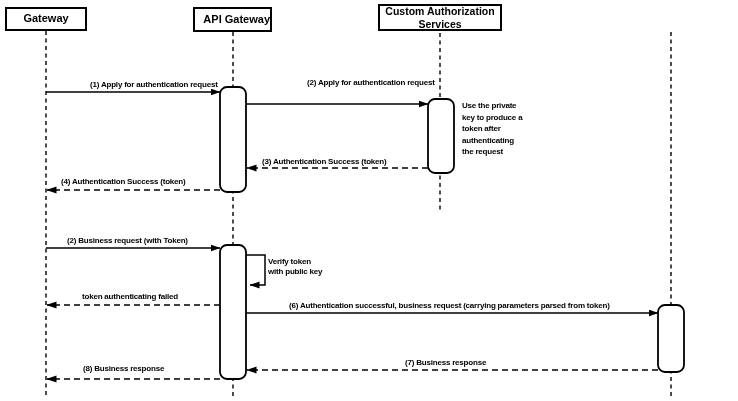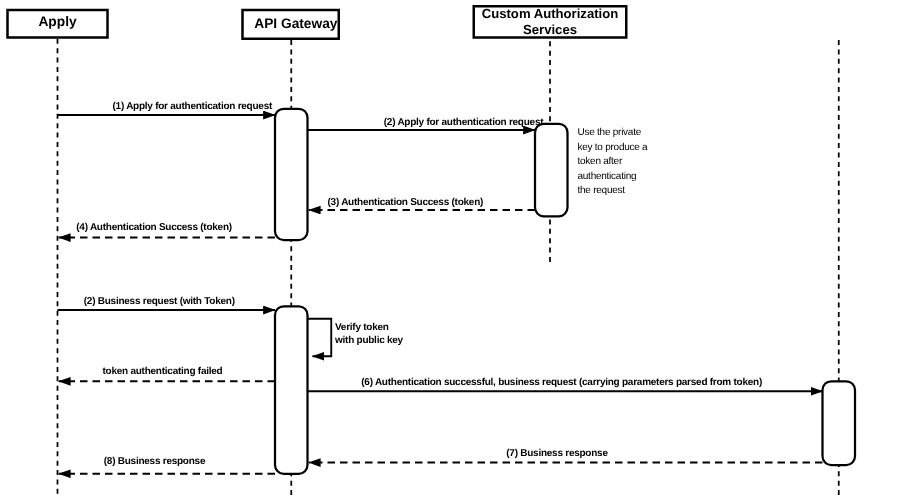--- a/index.html
+++ b/index.html
@@ -7,21 +7,21 @@
            font-family:"Liberation Sans", sans-serif; }
   .layer { position:absolute; left:0; top:0; width:738px; height:401px; }
 
   .pbox { position:absolute; box-sizing:border-box; border:2px solid #000; background:#fff;
           display:flex; align-items:center; justify-content:center; text-align:center;
           font-weight:bold; font-size:11px; color:#000; line-height:1.2; white-space:pre-line; }
 
   .mlabel { position:absolute; font-weight:bold; font-size:8px; letter-spacing:-0.2px;
             color:#000; white-space:nowrap; line-height:1.3; }
   .wrap   { white-space:pre-line; }
-  .note   { position:absolute; font-weight:normal; font-size:8px; letter-spacing:-0.2px;
+  .note   { position:absolute; font-weight:bold; font-size:8px; letter-spacing:-0.2px;
             color:#000; white-space:pre-line; line-height:1.45; }
 </style>
 </head>
 <body>
 
 <div class="stage">
 
   <svg class="layer" viewBox="0 0 738 401">
     <defs>
       <marker id="arrow" markerWidth="10" markerHeight="8" refX="9.5" refY="3.5" orient="auto" markerUnits="userSpaceOnUse">
@@ -45,32 +45,32 @@
     <line x1="220" y1="190" x2="47" y2="190" stroke="#000" stroke-width="1.5" stroke-dasharray="6 4" marker-end="url(#arrow)"></line>
     <line x1="46" y1="248" x2="220" y2="248" stroke="#000" stroke-width="1.5" marker-end="url(#arrow)"></line>
     <path d="M246,255 L265,255 L265,285 L250,285" fill="none" stroke="#000" stroke-width="1.5" marker-end="url(#arrow)"></path>
     <line x1="220" y1="305" x2="47" y2="305" stroke="#000" stroke-width="1.5" stroke-dasharray="6 4" marker-end="url(#arrow)"></line>
     <line x1="246" y1="313" x2="658" y2="313" stroke="#000" stroke-width="1.5" marker-end="url(#arrow)"></line>
     <line x1="658" y1="370" x2="247" y2="370" stroke="#000" stroke-width="1.5" stroke-dasharray="6 4" marker-end="url(#arrow)"></line>
     <line x1="220" y1="379" x2="47" y2="379" stroke="#000" stroke-width="1.5" stroke-dasharray="6 4" marker-end="url(#arrow)"></line>
   </svg>
 
   <div class="pbox" style="left:5px;   top:7px; width:82px;  height:24px;">
-    <span>Apply</span>
+    <span>Gateway</span>
   </div>
   <div class="pbox" style="left:193px; top:7px; width:79px;  height:25px;justify-content:flex-end;">
     <span>API Gateway</span>
   </div>
   <div class="pbox" style="left:378px; top:4px; width:124px; height:27px; font-size:10.5px;">
     <span>Custom Authorization
 Services</span>
   </div>
 
   <div class="mlabel" style="left:62px;  top:80px;padding-left:28px;">(1) Apply for authentication request</div>
-  <div class="mlabel" style="left:267px; top:93px;padding-left:40px;">(2) Apply for authentication request</div>
+  <div class="mlabel" style="left:267px; top:78px;padding-left:40px;">(2) Apply for authentication request</div>
   <div class="mlabel" style="left:262px; top:157px;">(3) Authentication Success (token)</div>
   <div class="mlabel" style="left:61px;  top:177px;">(4) Authentication Success (token)</div>
   <div class="mlabel" style="left:67px;  top:236px;">(2) Business request (with Token)</div>
   <div class="mlabel wrap" style="left:268px; top:257px;">Verify token
 with public key</div>
   <div class="mlabel" style="left:82px;  top:292px;">token authenticating failed</div>
   <div class="mlabel" style="left:273px; top:301px;padding-left:16px;">(6) Authentication successful, business request (carrying parameters parsed from token)</div>
   <div class="mlabel" style="left:405px; top:358px;">(7) Business response</div>
   <div class="mlabel" style="left:83px;  top:364px;">(8) Business response</div>
 

